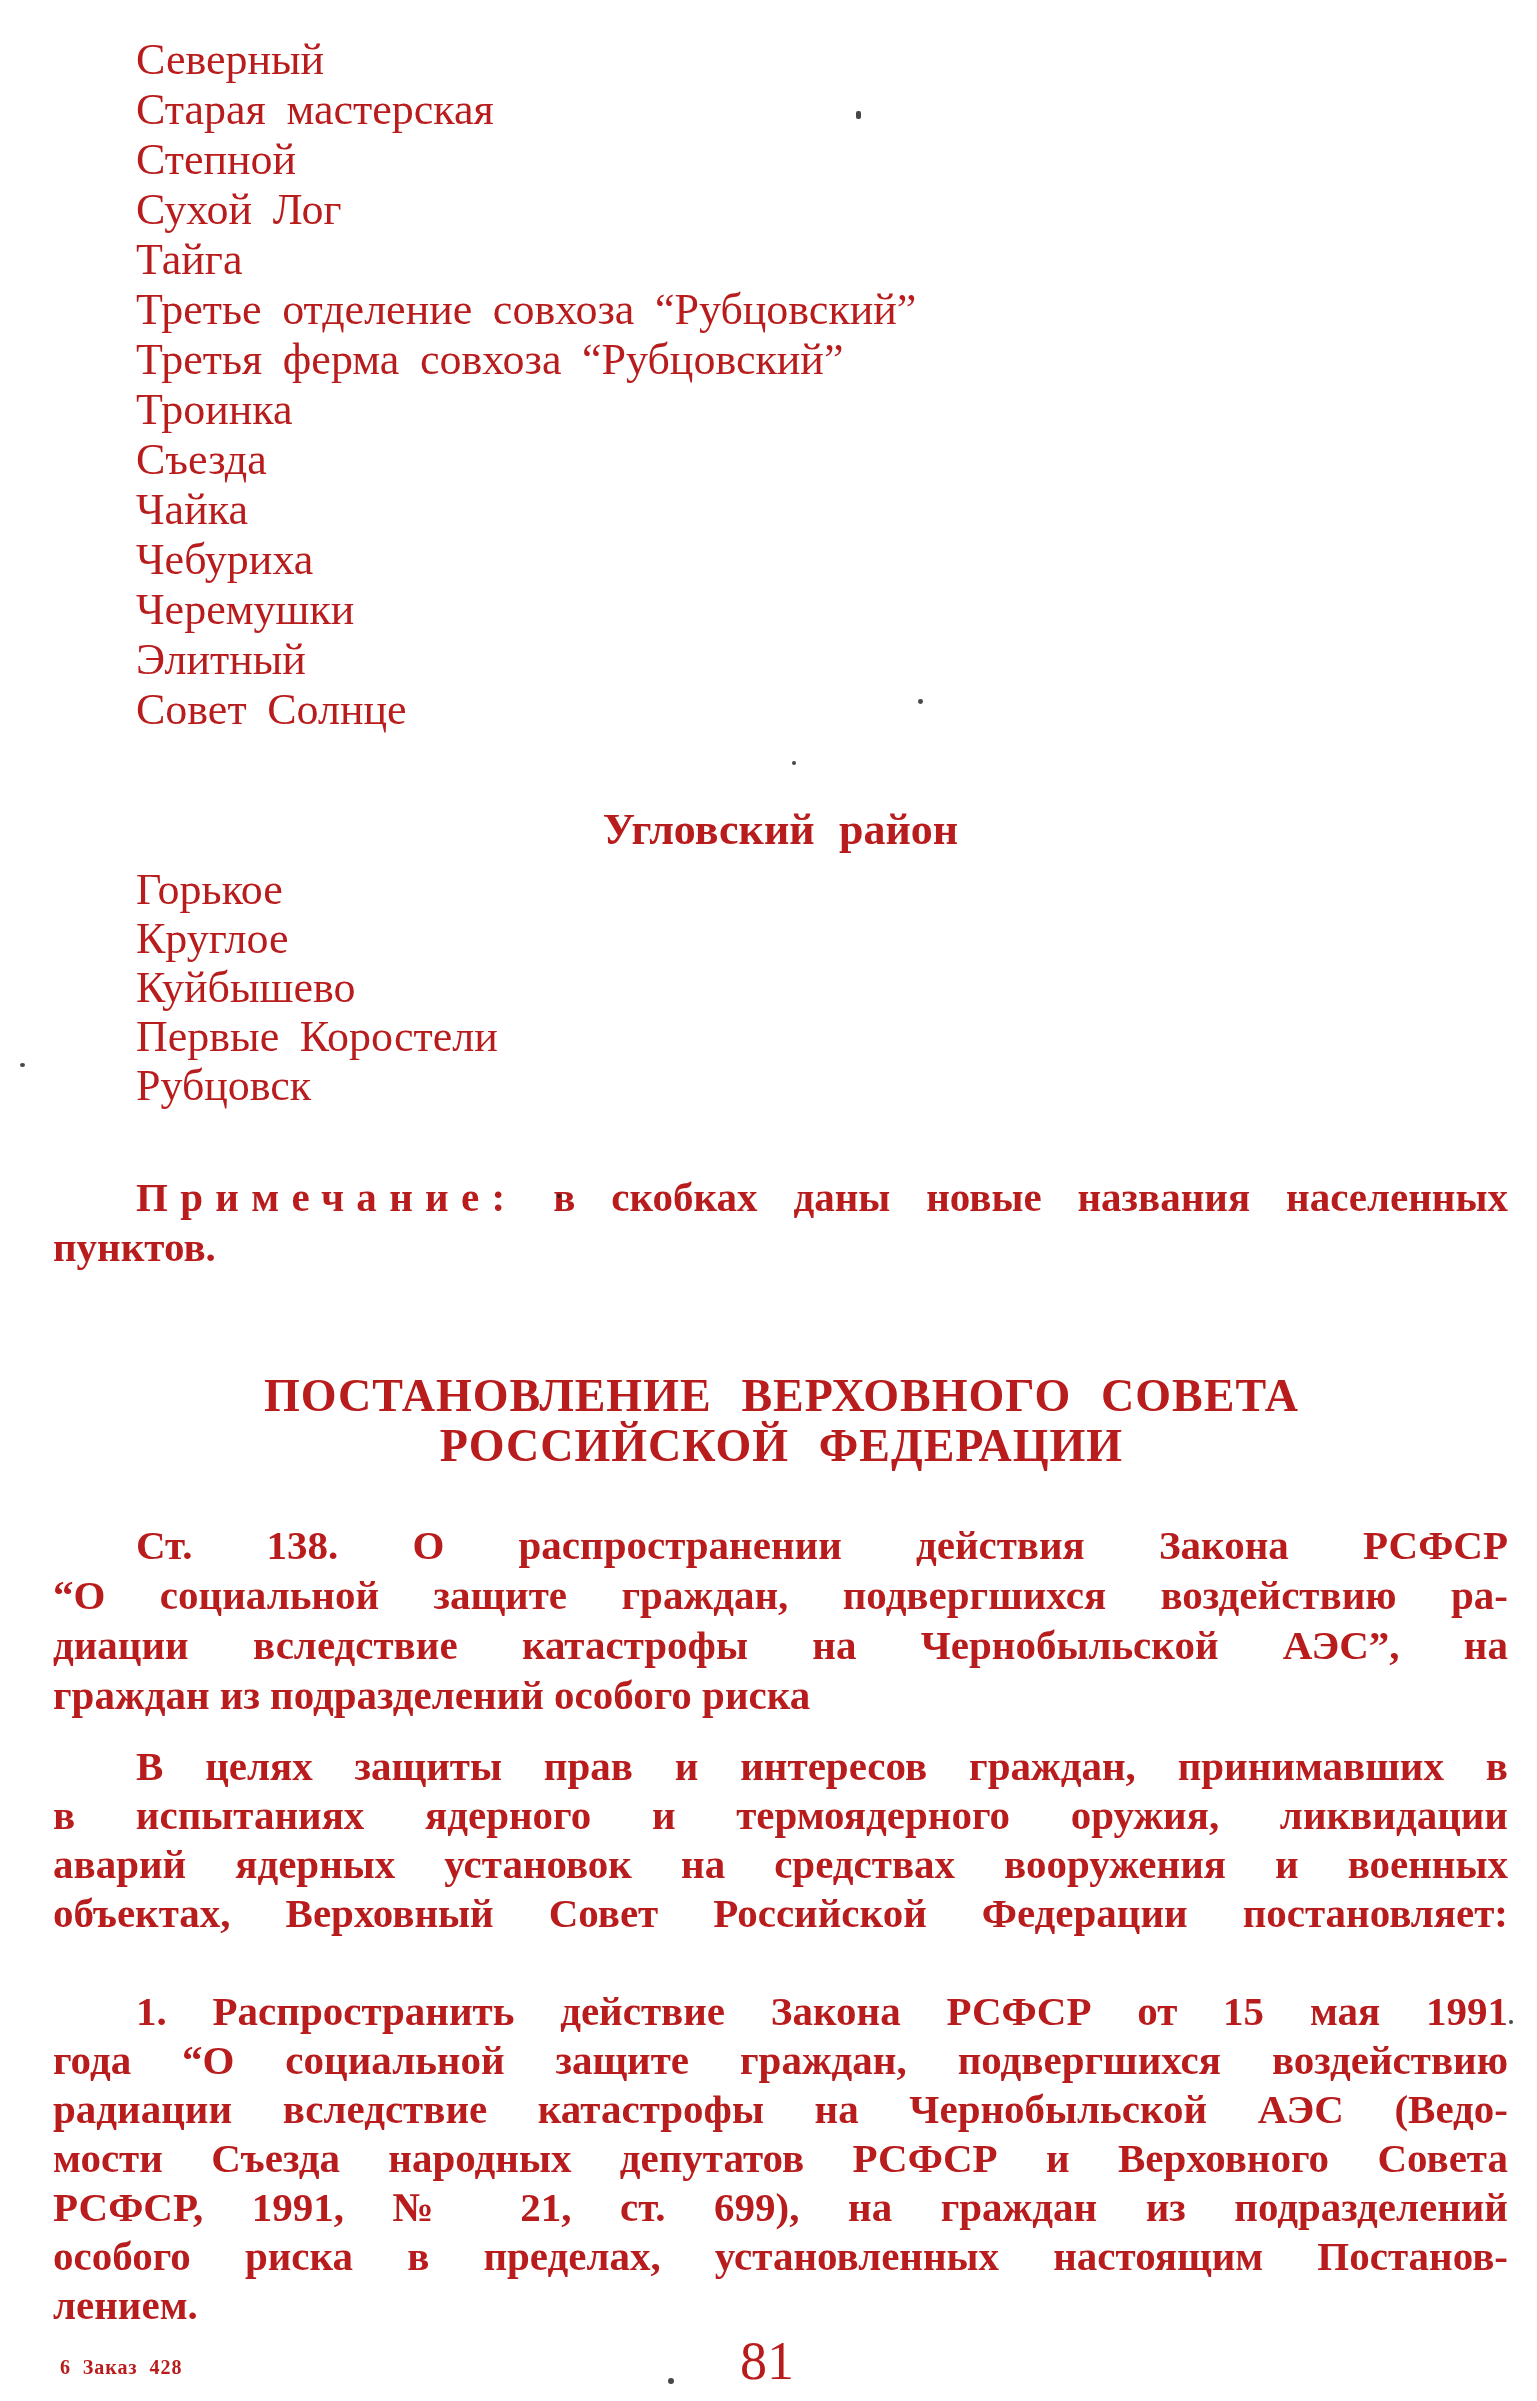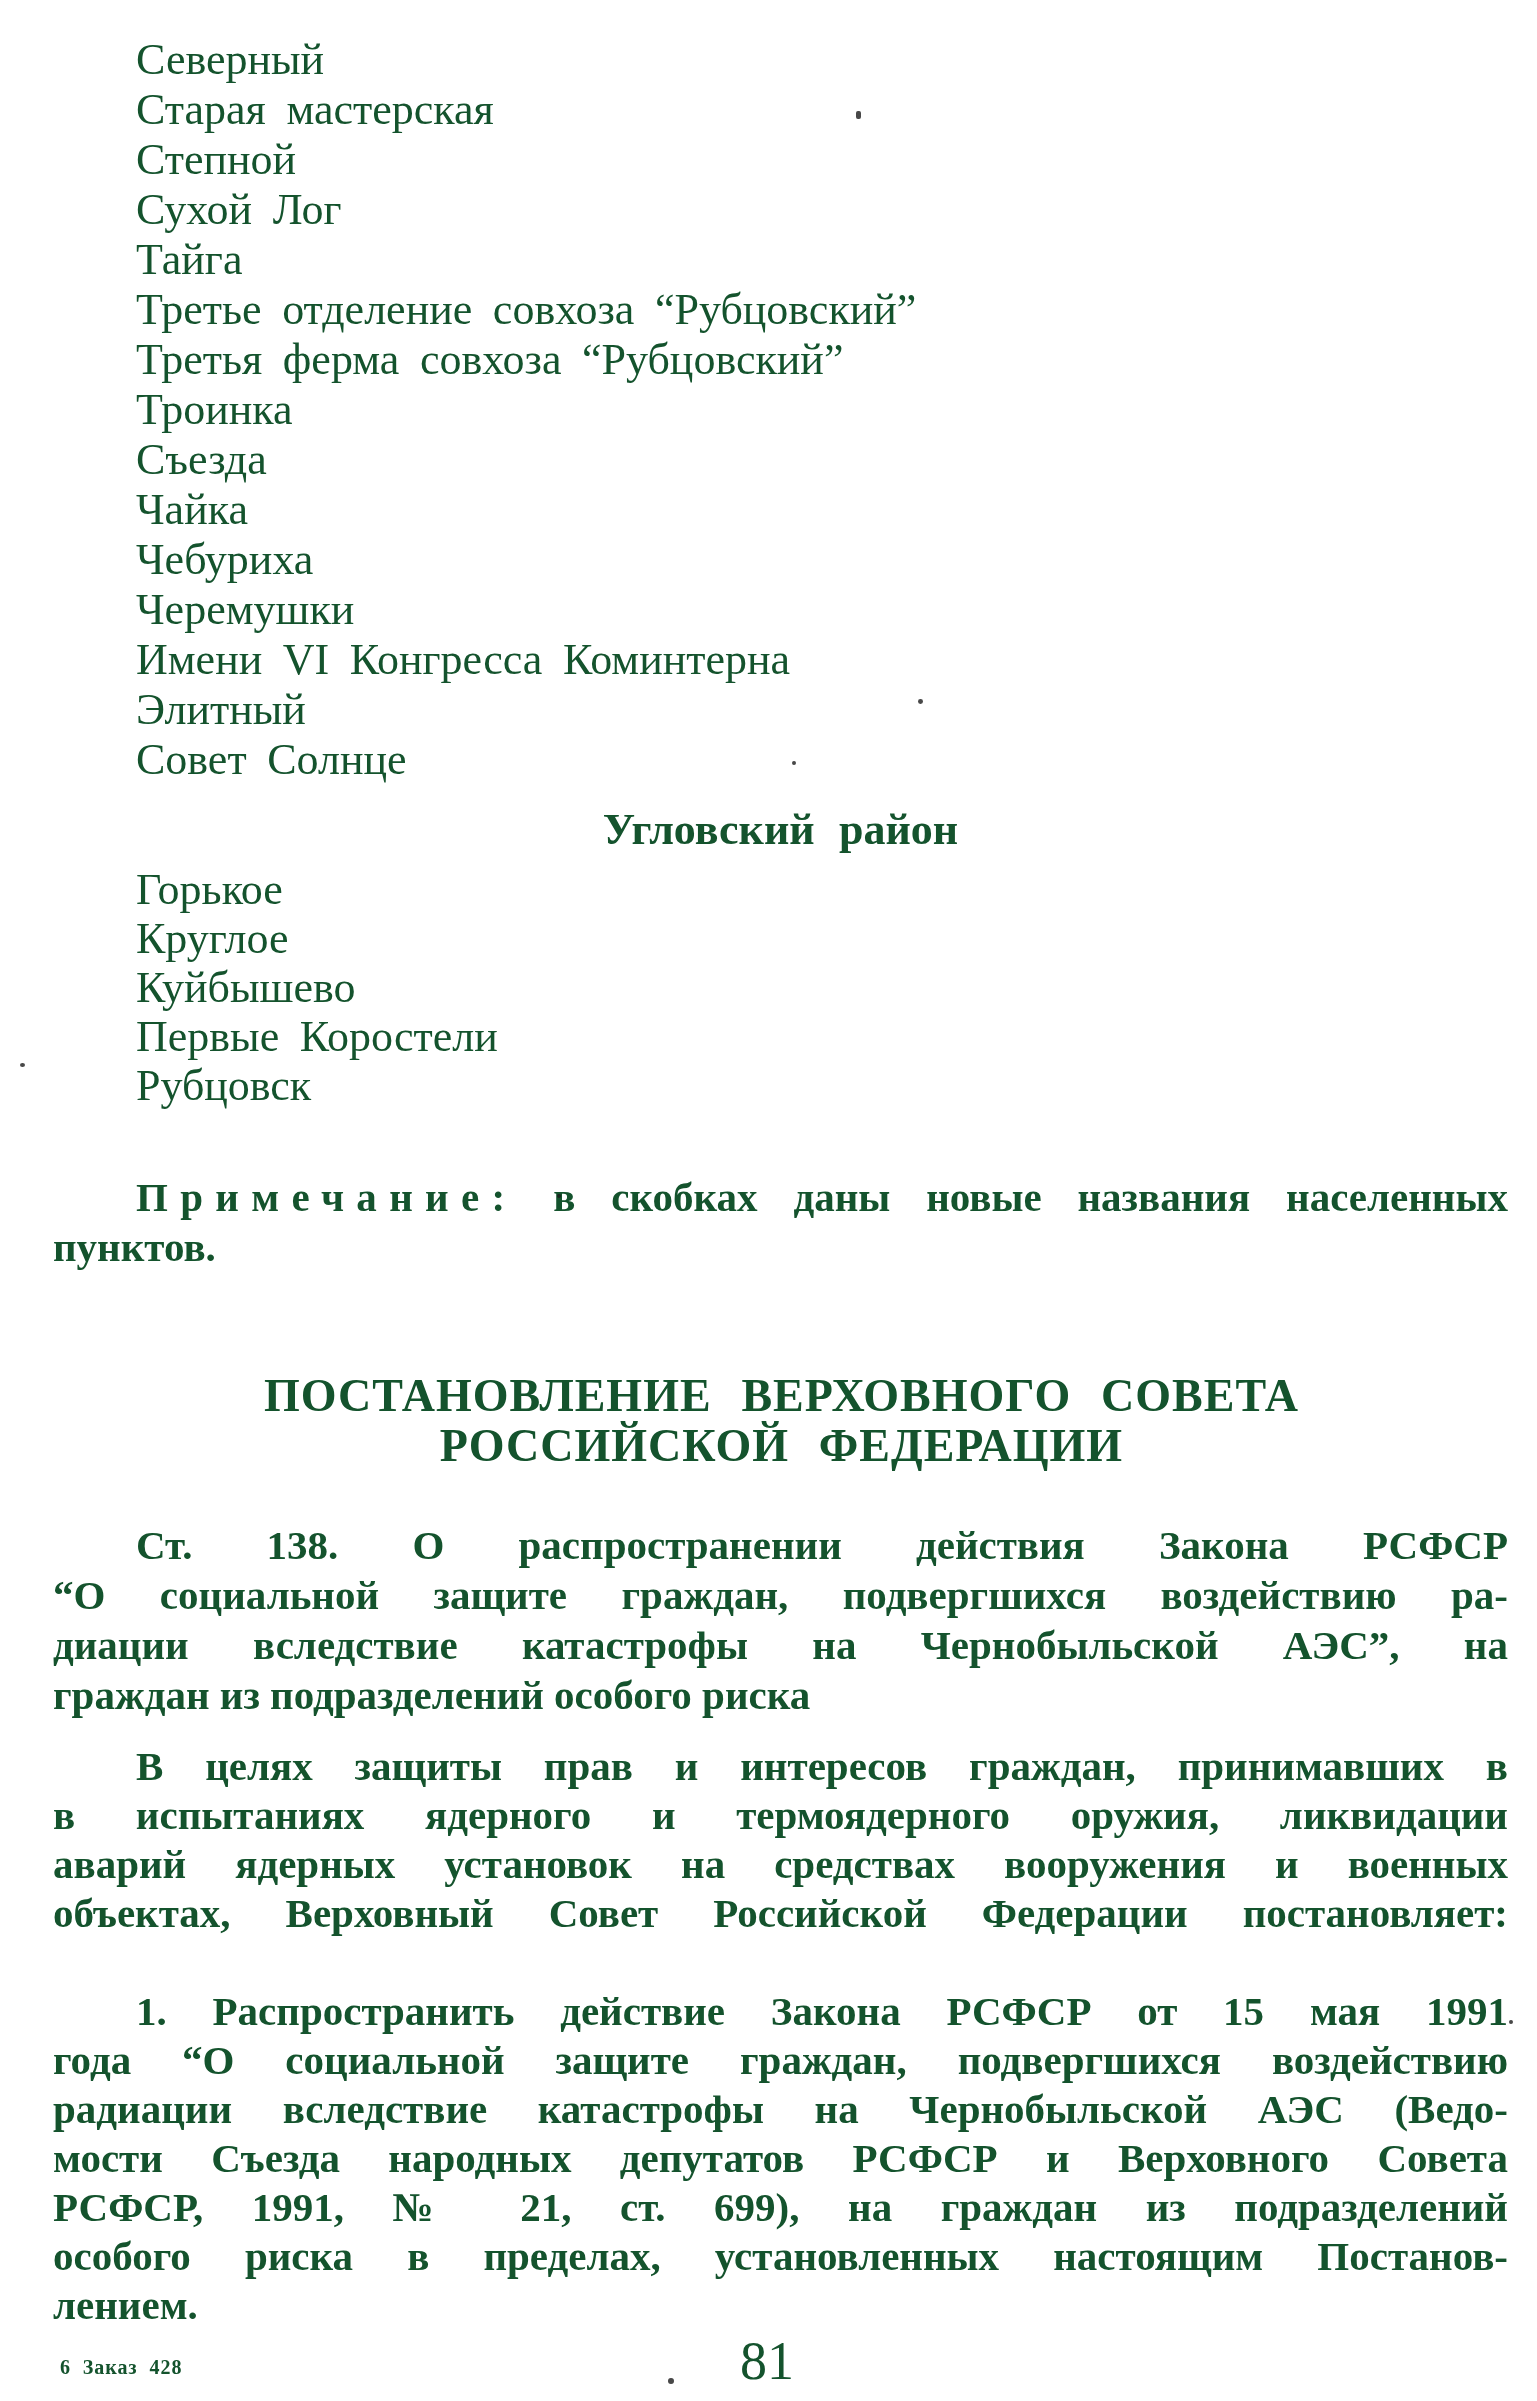--- a/index.html
+++ b/index.html
@@ -7,21 +7,21 @@
     margin: 0;
     padding: 0;
     background: #777;
   }
   .page {
     position: relative;
     width: 1537px;
     height: 2402px;
     margin: 0 auto;
     background: #ffffff;
-    color: #14532d;
+    color: #b91c1c;
     font-family: "Liberation Serif", "DejaVu Serif", serif;
     overflow: hidden;
   }
   
   .list {
     position: absolute;
     left: 136px;
     width: 1364px;
   }
   .list-top   { top: 35px; }
@@ -128,21 +128,20 @@
     <div class="list-line">Степной</div>
     <div class="list-line">Сухой Лог</div>
     <div class="list-line">Тайга</div>
     <div class="list-line">Третье отделение совхоза “Рубцовский”</div>
     <div class="list-line">Третья ферма совхоза “Рубцовский”</div>
     <div class="list-line">Троинка</div>
     <div class="list-line">Съезда</div>
     <div class="list-line">Чайка</div>
     <div class="list-line">Чебуриха</div>
     <div class="list-line">Черемушки</div>
-    <div class="list-line">Имени VI Конгресса Коминтерна</div>
     <div class="list-line">Элитный</div>
     <div class="list-line">Совет Солнце</div>
   </div>
 
   <h2 class="district-heading">Угловский район</h2>
 
   <div class="list list-district">
     <div class="list-line">Горькое</div>
     <div class="list-line">Круглое</div>
     <div class="list-line">Куйбышево</div>

